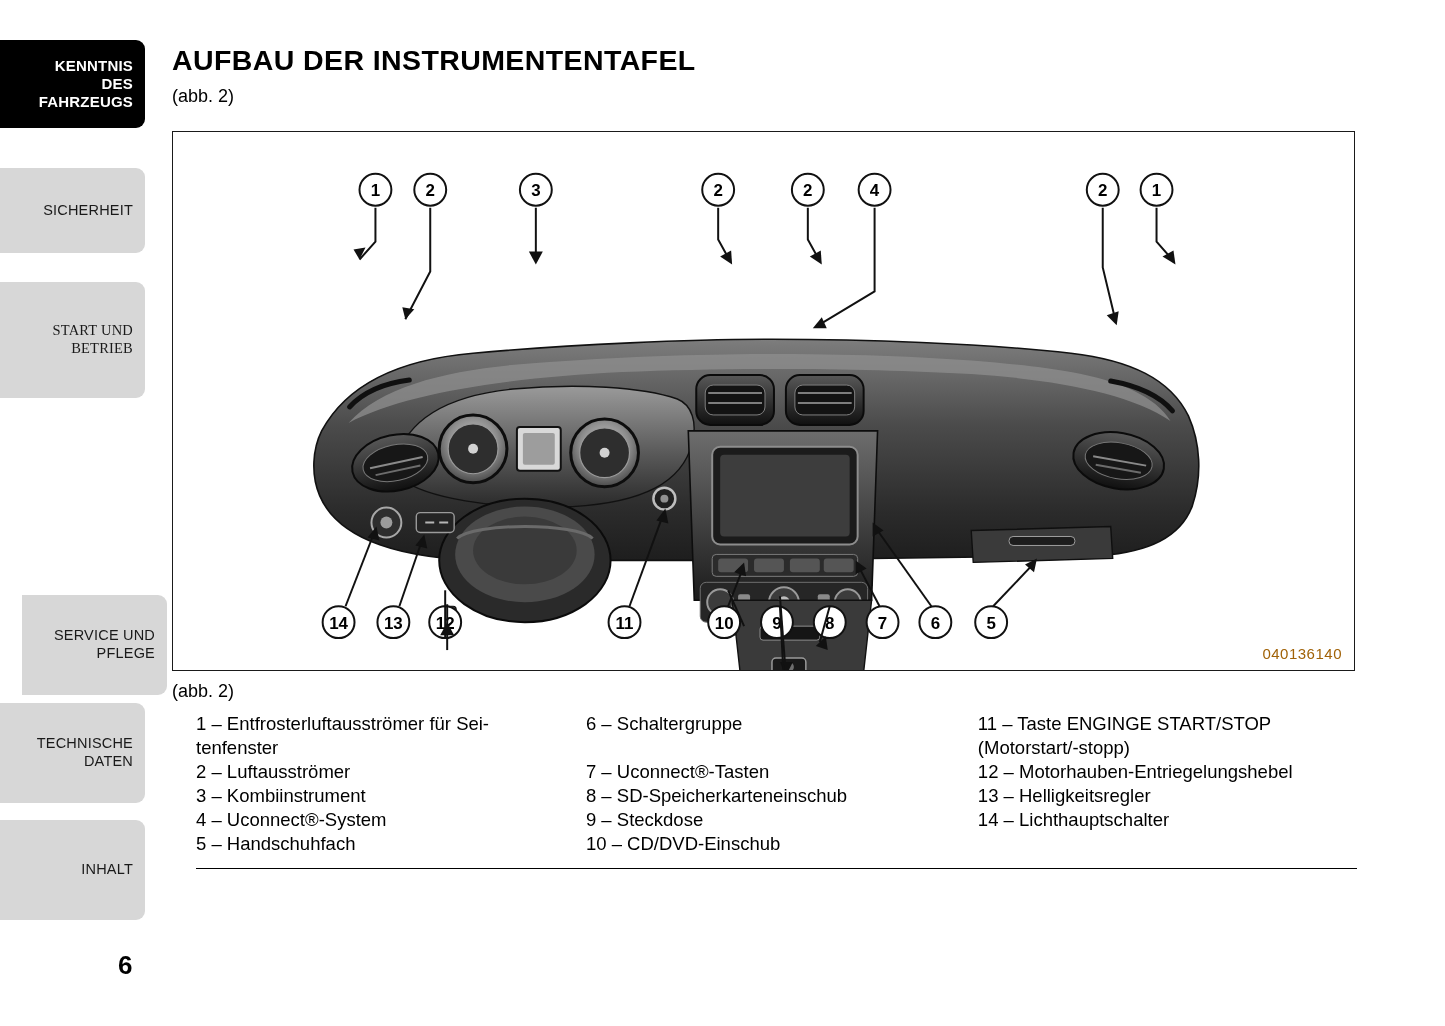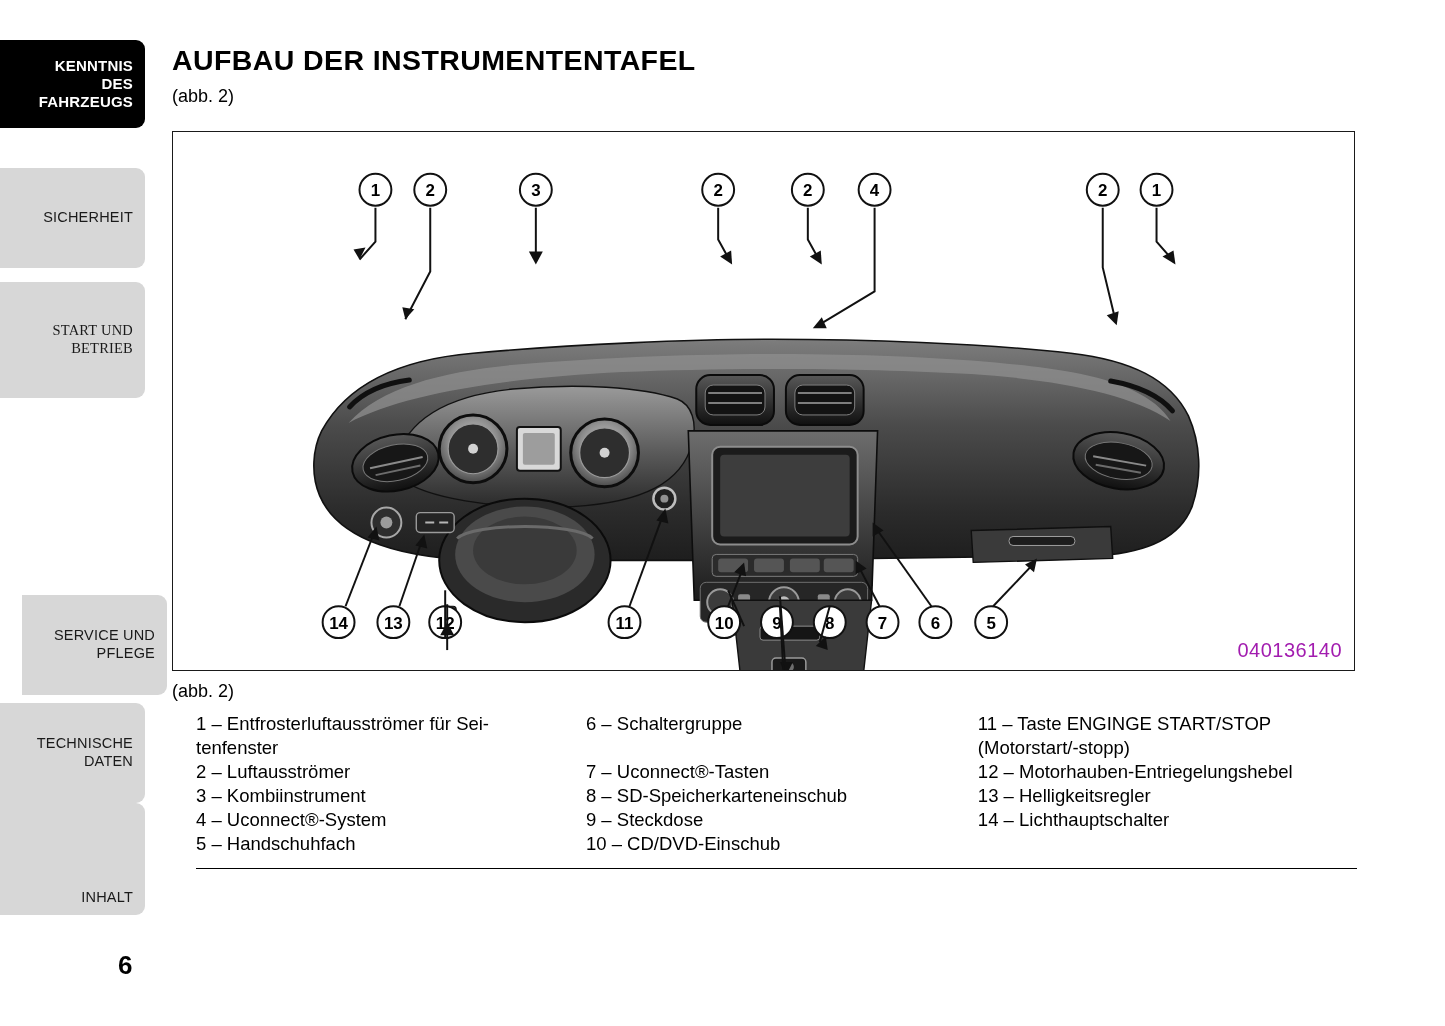--- a/index.html
+++ b/index.html
@@ -78,23 +78,23 @@
     width: 1183px;
     height: 540px;
     border: 1px solid #1a1a1a;
     box-sizing: border-box;
     background: #fff;
   }
   .fig-code {
     position: absolute;
     right: 12px;
     bottom: 8px;
-    font-size: 20px;
+    font-size: 15px;
     letter-spacing: 0.5px;
-    color: #a21caf;
+    color: #a16207;
   }
   .figure-svg {
     position: absolute;
     left: 0;
     top: 0;
     width: 100%;
     height: 100%;
   }
 
   
@@ -137,36 +137,36 @@
 </style>
 </head>
 <body>
 
 <div class="sidebar">
   <div class="tab active" style="top:40px;height:88px;">
     <span class="tab-label">KENNTNIS
 DES
 FAHRZEUGS</span>
   </div>
-  <div class="tab" style="top:168px;height:100px;">
+  <div class="tab" style="top:168px;height:85px;">
     <span class="tab-label">SICHERHEIT</span>
   </div>
   <div class="tab" style="top:282px;height:116px;font-family:Liberation Serif, serif;">
     <span class="tab-label">START UND
 BETRIEB</span>
   </div>
   <div class="tab" style="top:595px;height:100px;margin-left:22px;">
     <span class="tab-label">SERVICE UND
 PFLEGE</span>
   </div>
   <div class="tab" style="top:703px;height:100px;padding-left:34px;">
     <span class="tab-label">TECHNISCHE
 DATEN</span>
   </div>
-  <div class="tab" style="top:803px;height:112px;align-items:flex-end;">
+  <div class="tab" style="top:820px;height:100px;">
     <span class="tab-label">INHALT</span>
   </div>
 </div>
 
 <div class="content">
 
   <h1 class="page-title">AUFBAU DER INSTRUMENTENTAFEL</h1>
   <div class="fig-ref-top">(abb.  2)</div>
 
   <div class="figure-box">

